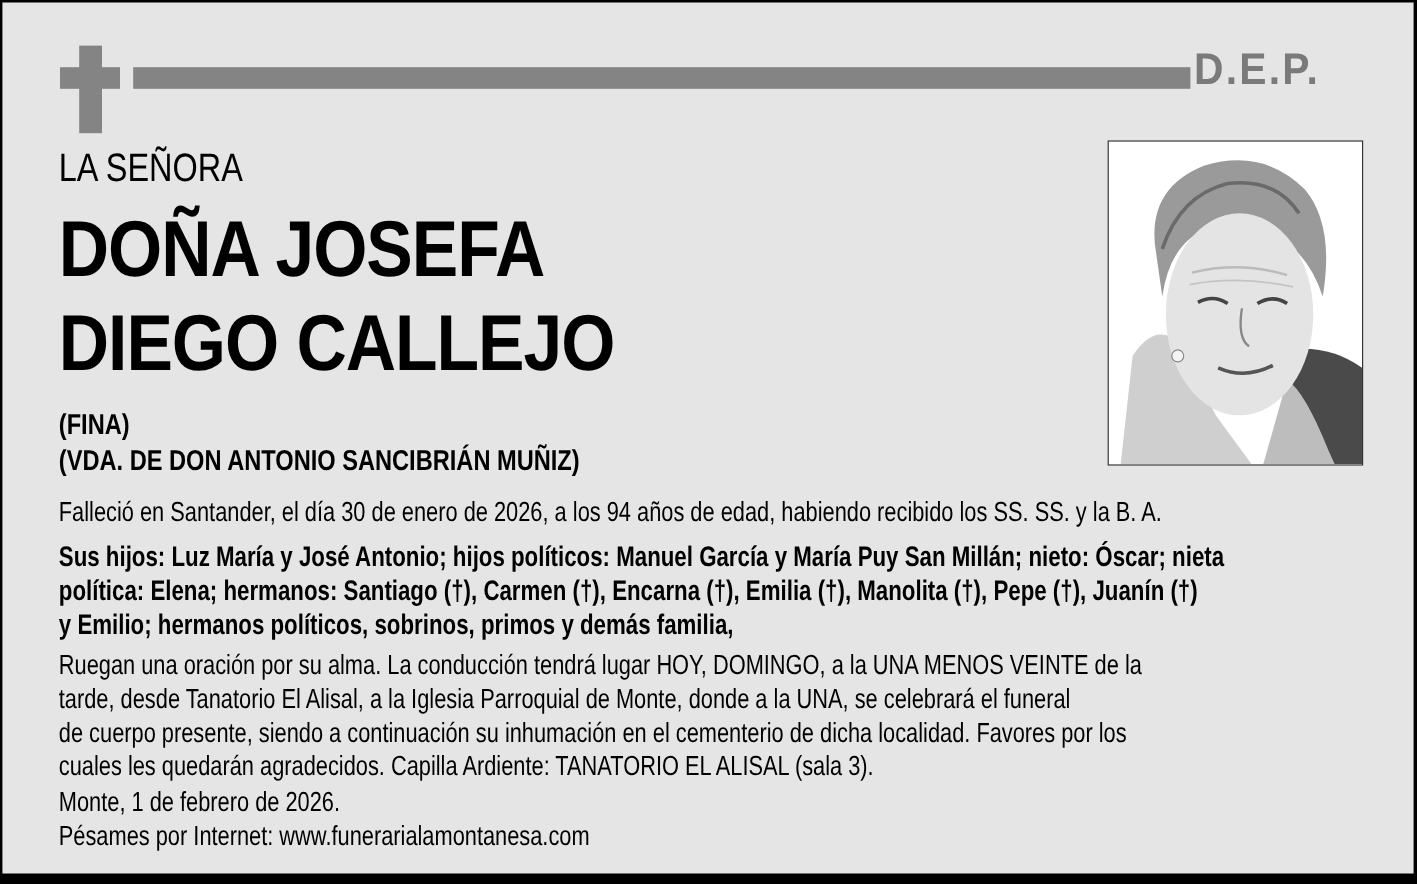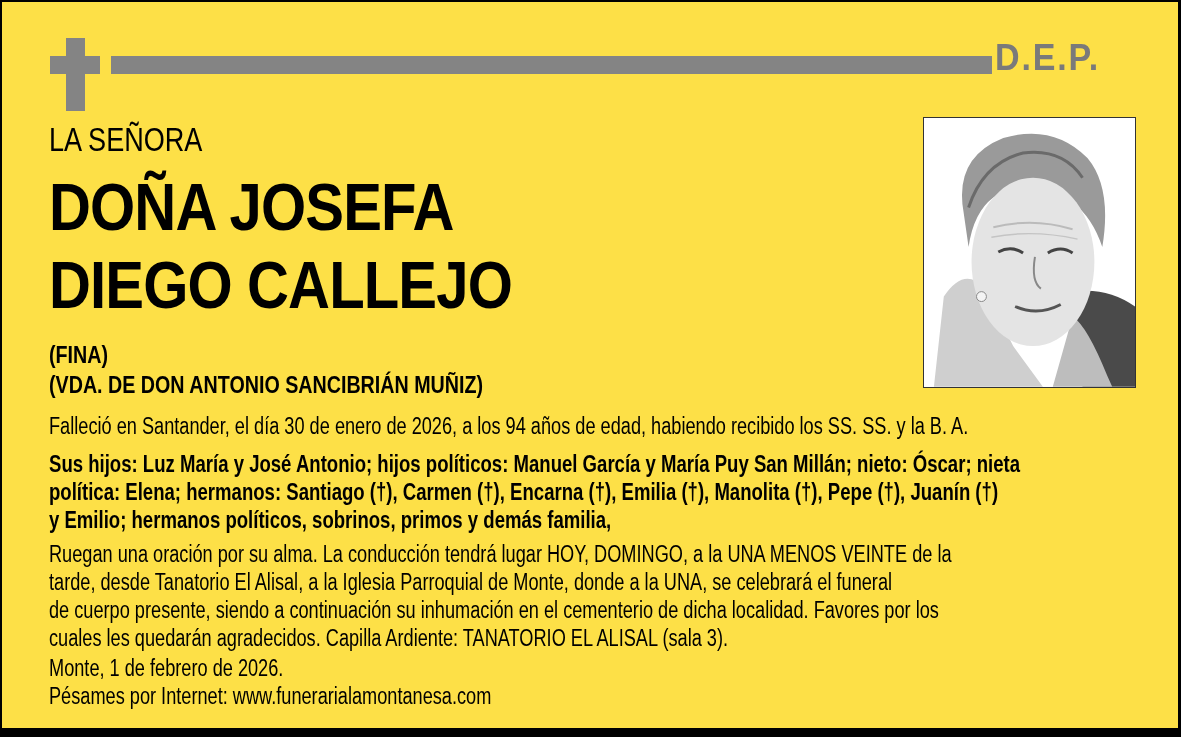--- a/index.html
+++ b/index.html
@@ -2,21 +2,21 @@
 <html><head>
   <meta charset="utf-8">
   <style>
     html, body { margin: 0; padding: 0; background: #ffffff; }
     body { width: 1181px; height: 737px; position: relative; overflow: hidden; }
     .card {
       position: absolute; left: 0; top: 0; width: 1181px; height: 737px;
       box-sizing: border-box;
       border-top: 2px solid #000; border-left: 2px solid #000; border-right: 3px solid #000;
       border-bottom: 9px solid #000;
-      background: #fde047;
+      background: #e5e5e5;
       font-family: "Liberation Sans", "DejaVu Sans", sans-serif;
       color: #000;
     }
     .cross-v { position: absolute; left: 64px; top: 36px; width: 19px; height: 73px; background: #848484; }
     .cross-h { position: absolute; left: 48px; top: 54px; width: 50px; height: 18px; background: #848484; }
     .rule { position: absolute; left: 109px; top: 54px; width: 881px; height: 18px; background: #848484; }
     .dep {
       position: absolute; left: 993px; top: 36px; font-weight: bold; font-size: 37px;
       color: #7a7a7a; letter-spacing: 2px; line-height: 40px;
       transform: scaleX(0.92); transform-origin: left top;

